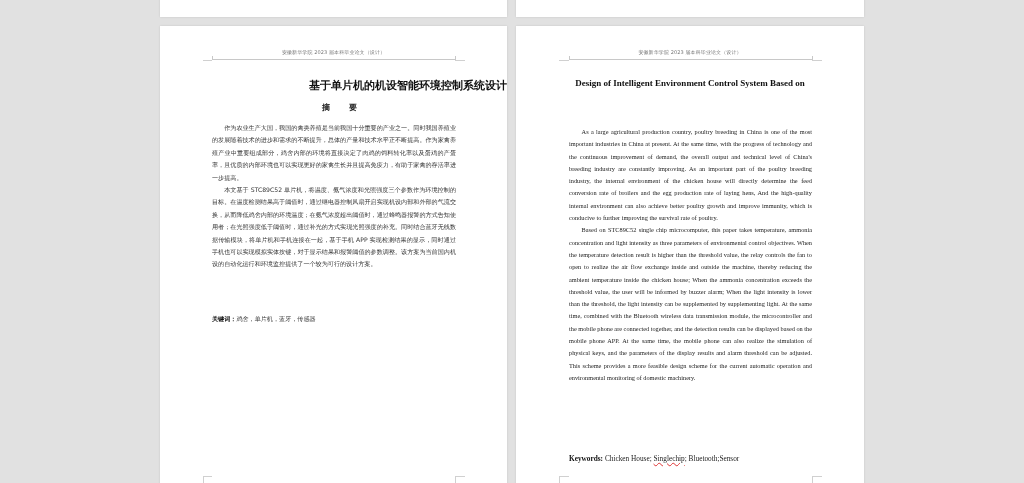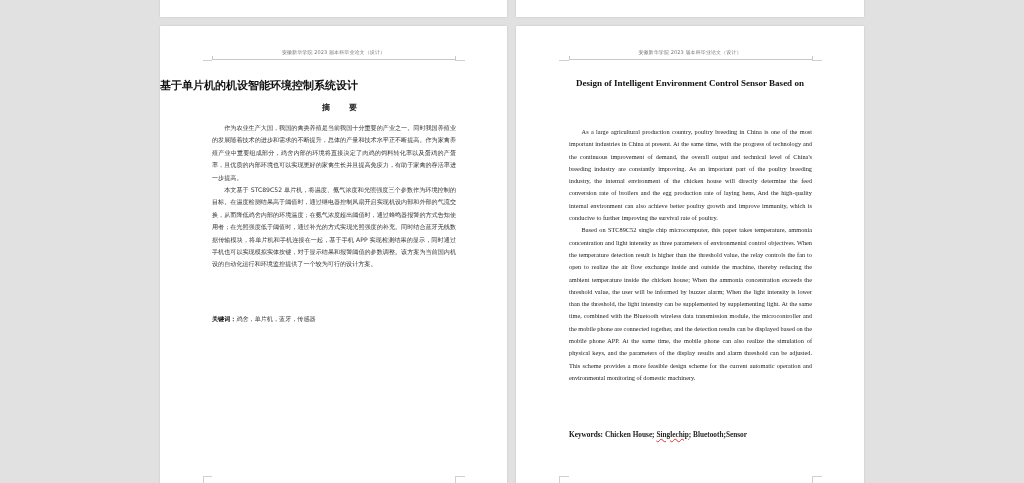--- a/index.html
+++ b/index.html
@@ -30,21 +30,21 @@
     }
     .hdr-tick {
       position: absolute; top: 30px; width: 0; height: 4px;
       border-left: 1px solid #c8c8c8;
     }
     .corner-h { position: absolute; height: 0; border-top: 1px solid #d0d0d0; }
     .corner-v { position: absolute; width: 0; border-left: 1px solid #d0d0d0; }
 
     
     .cn-title {
-      position: absolute; top: 52px; left: 0; right: 0; text-align: left;
+      position: absolute; top: 52px; left: 0; right: 0; text-align: right;
       font-family: "DejaVu Sans", sans-serif; font-weight: bold;
       font-size: 11px; color: #111;
     }
     .cn-subtitle {
       position: absolute; top: 76px; left: 0; right: 0; text-align: center;
       font-family: "DejaVu Sans", sans-serif; font-weight: bold;
       font-size: 8px; color: #222; letter-spacing: 8px; padding-left: 20px;
     }
     .cn-body {
       position: absolute; left: 52px; width: 244px;
@@ -69,22 +69,22 @@
       position: absolute; top: 82px; left: 0; right: 0; text-align: center;
       font-size: 7.6px; color: #222;
     }
     .en-body {
       position: absolute; left: 53px; top: 100px; width: 243px;
       font-size: 6.3px; line-height: 12.3px; color: #222;
       text-align: justify;
     }
     .en-body p { margin: 0; text-indent: 2em; }
     .en-kw {
-      position: absolute; left: 53px; top: 404px; width: 260px;
-      font-size: 7.3px; color: #222; font-weight: bold;
+      position: absolute; left: 53px; top: 428px; width: 260px;
+      font-size: 7.3px; color: #222;
     }
     .en-kw b { color: #111; }
   </style>
 </head>
 <body>
 
 <div class="page prev-left"></div>
 <div class="page prev-right"></div>
 
 <div class="page left">
@@ -116,21 +116,21 @@
 
 <div class="page right">
   <div class="hdr-text">安徽新华学院 2023 届本科毕业论文（设计）</div>
   <div class="hdr-line" style="left:53px; width:243px;"></div>
   <div class="hdr-tick" style="left:53px;"></div>
   <div class="hdr-tick" style="left:296px;"></div>
   <div class="corner-h" style="left:43px; top:34px; width:10px;"></div>
   <div class="corner-h" style="left:296px; top:34px; width:10px;"></div>
 
   <div class="en-title">
-    <div>Design of Intelligent Environment Control Sensor Based on</div>
+    <div>Design of Intelligent Environment Control System Based on</div>
   </div>
 
   <div class="en-body">
     <p>As a large agricultural production country, poultry breeding in China is one of the most important industries in China at present. At the same time, with the progress of technology and the continuous improvement of demand, the overall output and technical level of China's breeding industry are constantly improving. As an important part of the poultry breeding industry, the internal environment of the chicken house will directly determine the feed conversion rate of broilers and the egg production rate of laying hens, And the high-quality internal environment can also achieve better poultry growth and improve immunity, which is conducive to further improving the survival rate of poultry.</p>
     <p>Based on STC89C52 single chip microcomputer, this paper takes temperature, ammonia concentration and light intensity as three parameters of environmental control objectives. When the temperature detection result is higher than the threshold value, the relay controls the fan to open to realize the air flow exchange inside and outside the machine, thereby reducing the ambient temperature inside the chicken house; When the ammonia concentration exceeds the threshold value, the user will be informed by buzzer alarm; When the light intensity is lower than the threshold, the light intensity can be supplemented by supplementing light. At the same time, combined with the Bluetooth wireless data transmission module, the microcontroller and the mobile phone are connected together, and the detection results can be displayed based on the mobile phone APP. At the same time, the mobile phone can also realize the simulation of physical keys, and the parameters of the display results and alarm threshold can be adjusted. This scheme provides a more feasible design scheme for the current automatic operation and environmental monitoring of domestic machinery.</p>
   </div>
 
   <div class="en-kw">
     <b>Keywords:</b><span> Chicken House; </span><span class="squiggle">Singlechip</span><span>; Bluetooth;Sensor</span>
   </div>

